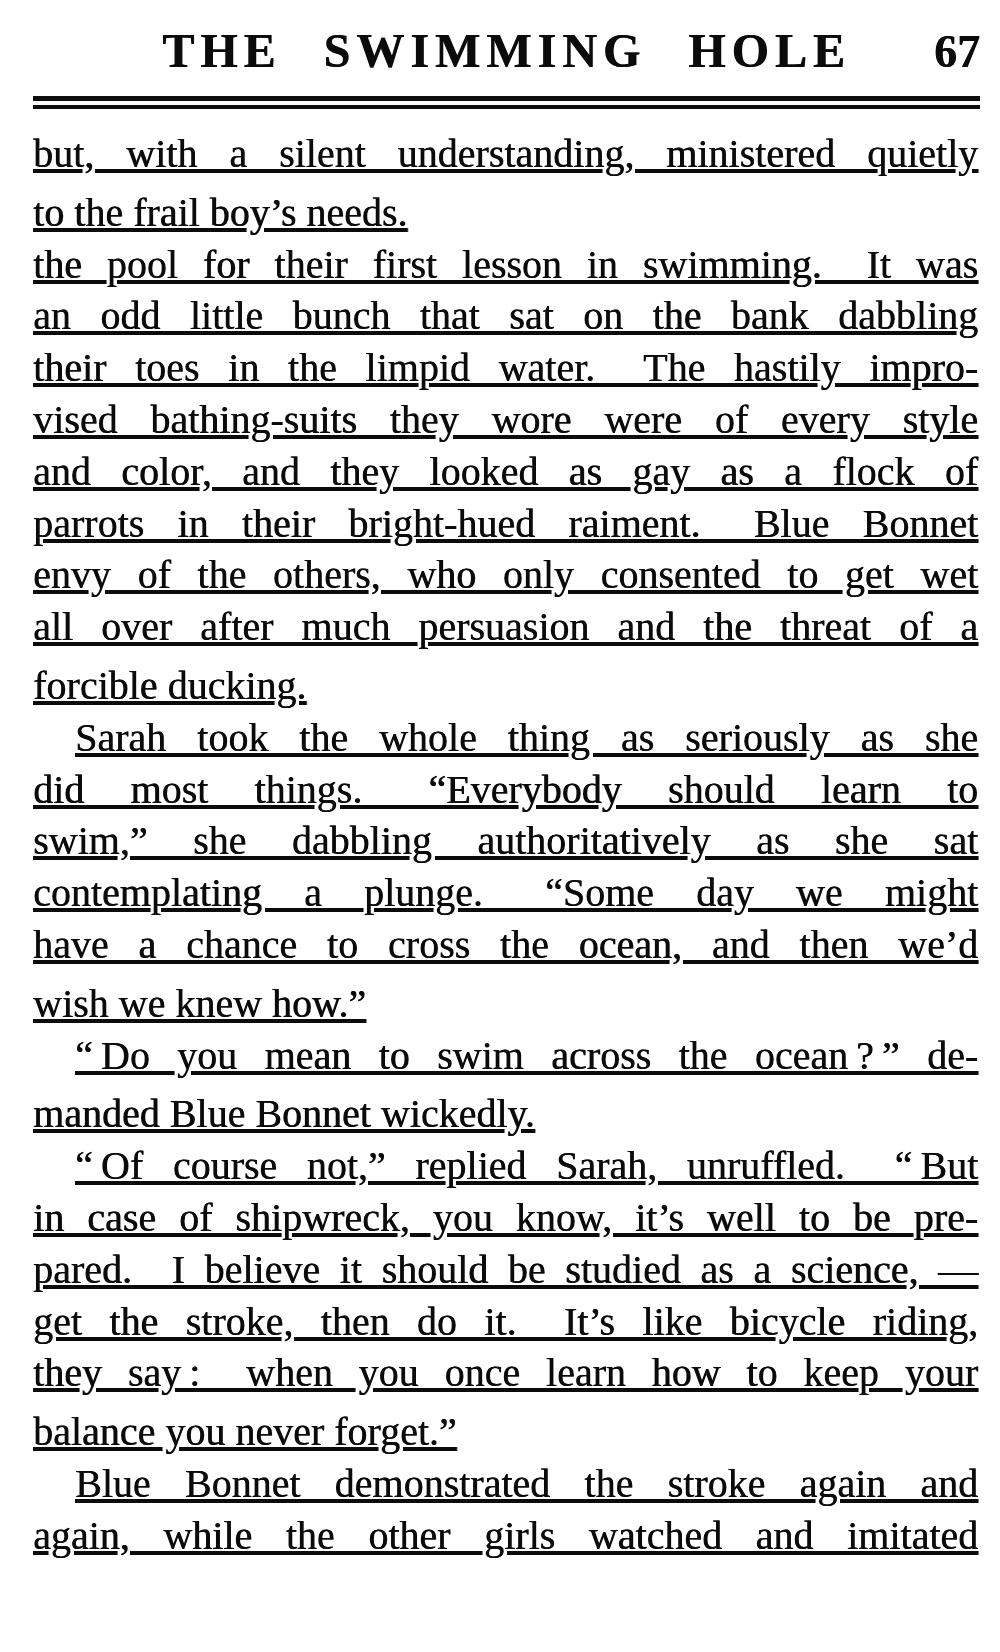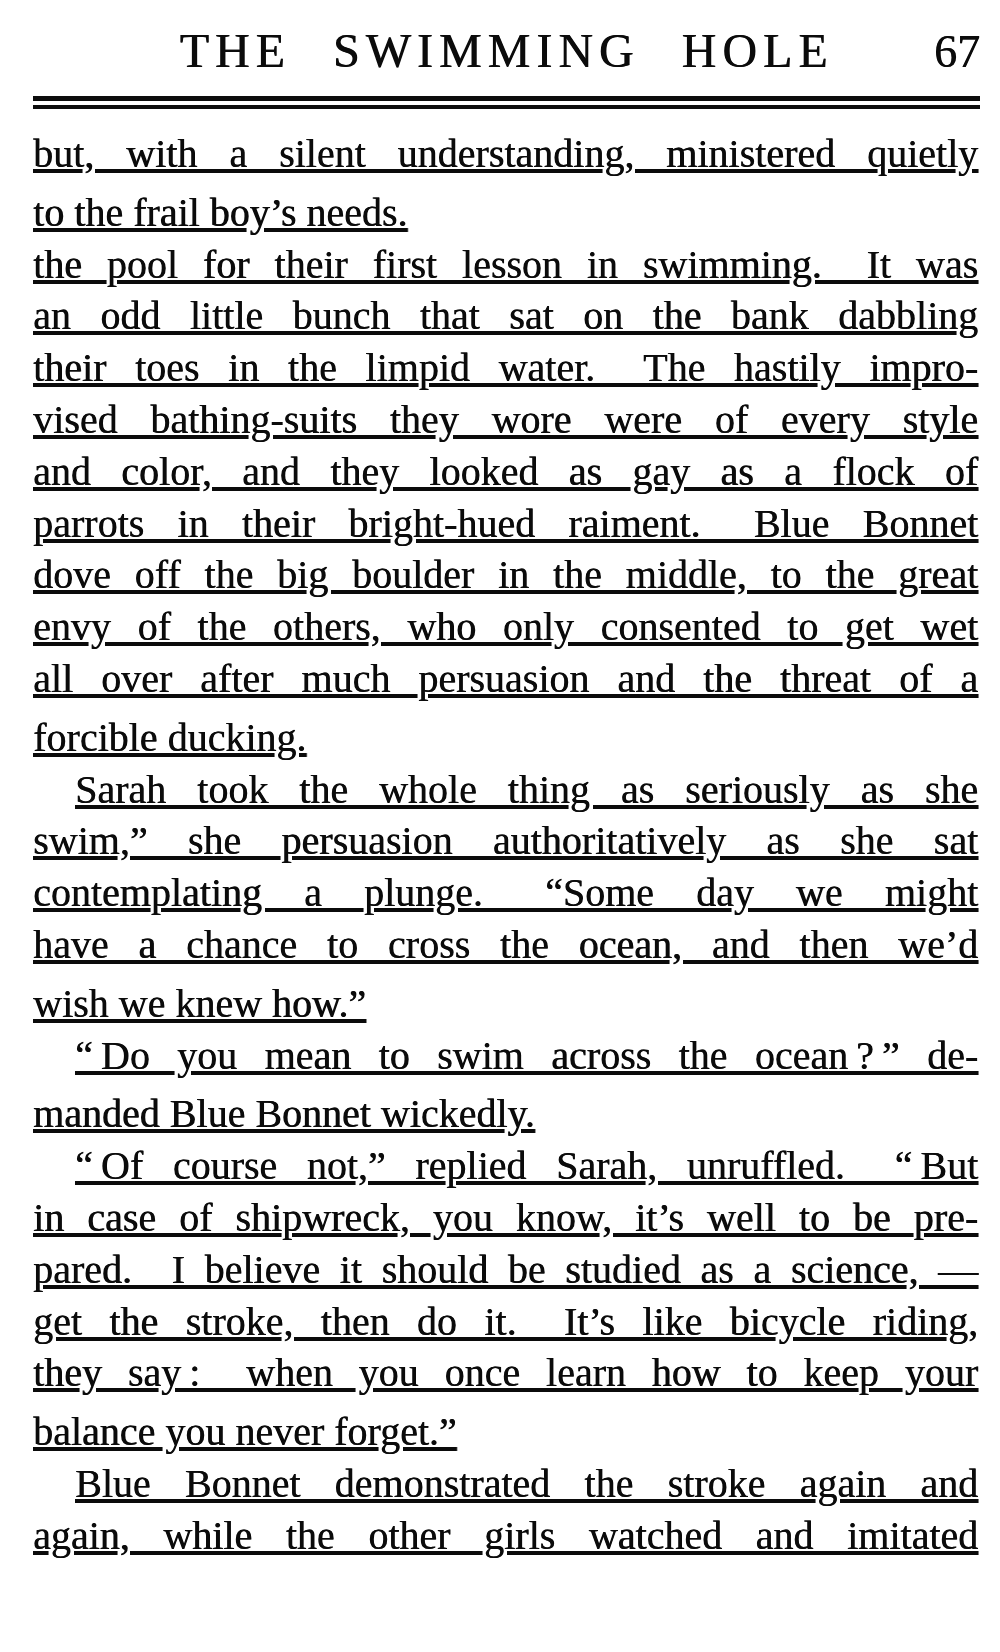--- a/index.html
+++ b/index.html
@@ -18,33 +18,33 @@
     position: absolute;
     top: 26px;
     left: 33px;
     width: 947px;
     height: 56px;
   }
   .head-title {
     display: block;
     text-align: center;
     font-size: 48px;
-    font-weight: normal;
+    font-weight: bold;
     letter-spacing: 6px;
     word-spacing: 24px;
     line-height: 50px;
     text-shadow: 0.6px 0 0 currentColor;
     white-space: nowrap;
   }
   .head-page-num {
     position: absolute;
     right: 0;
     top: 2px;
     font-size: 46px;
-    font-weight: normal;
+    font-weight: bold;
     line-height: 48px;
     text-shadow: 0.6px 0 0 currentColor;
     margin-left: 8px;
   }
   
   .rule {
     position: absolute;
     left: 33px;
     width: 947px;
     background: #0d0d0d;
@@ -88,28 +88,28 @@
         <div class="line">but, with a silent understanding, ministered quietly</div>
         <div class="line para-end">to the frail boy’s needs.</div>
       </div>
       <div class="paragraph">
         <div class="line">the pool for their first lesson in swimming.  It was</div>
         <div class="line">an odd little bunch that sat on the bank dabbling</div>
         <div class="line">their toes in the limpid water.  The hastily impro-</div>
         <div class="line">vised bathing-suits they wore were of every style</div>
         <div class="line">and color, and they looked as gay as a flock of</div>
         <div class="line">parrots in their bright-hued raiment.  Blue Bonnet</div>
-        <div class="line">dove off the big boulder in the middle, to the great</div>
         <div class="line">envy of the others, who only consented to get wet</div>
         <div class="line">all over after much persuasion and the threat of a</div>
         <div class="line para-end">forcible ducking.</div>
       </div>
       <div class="paragraph">
         <div class="line indent">Sarah took the whole thing as seriously as she</div>
-        <div class="line">swim,” she persuasion authoritatively as she sat</div>
+        <div class="line">did most things.  “Everybody should learn to</div>
+        <div class="line">swim,” she dabbling authoritatively as she sat</div>
         <div class="line">contemplating a plunge.  “Some day we might</div>
         <div class="line">have a chance to cross the ocean, and then we’d</div>
         <div class="line para-end">wish we knew how.”</div>
       </div>
       <div class="paragraph">
         <div class="line indent">“ Do you mean to swim across the ocean ? ” de-</div>
         <div class="line para-end">manded Blue Bonnet wickedly.</div>
       </div>
       <div class="paragraph">
         <div class="line indent">“ Of course not,” replied Sarah, unruffled.  “ But</div>

